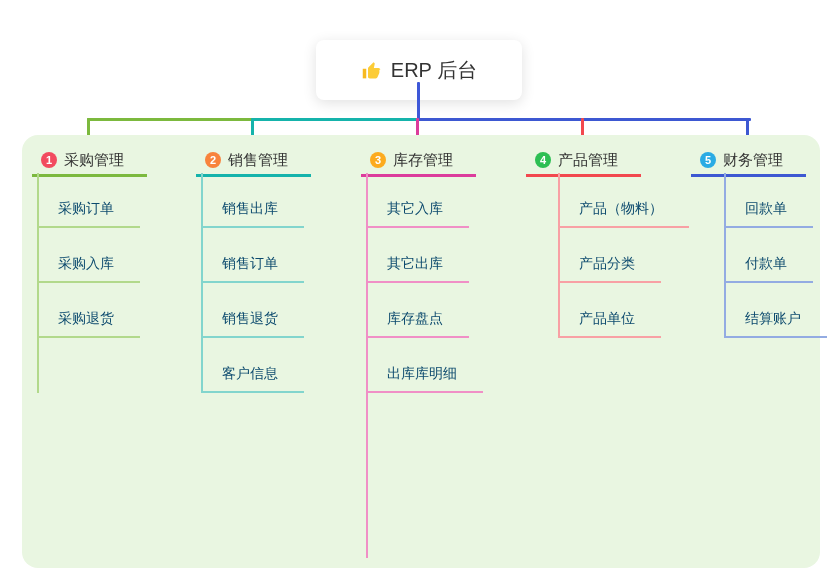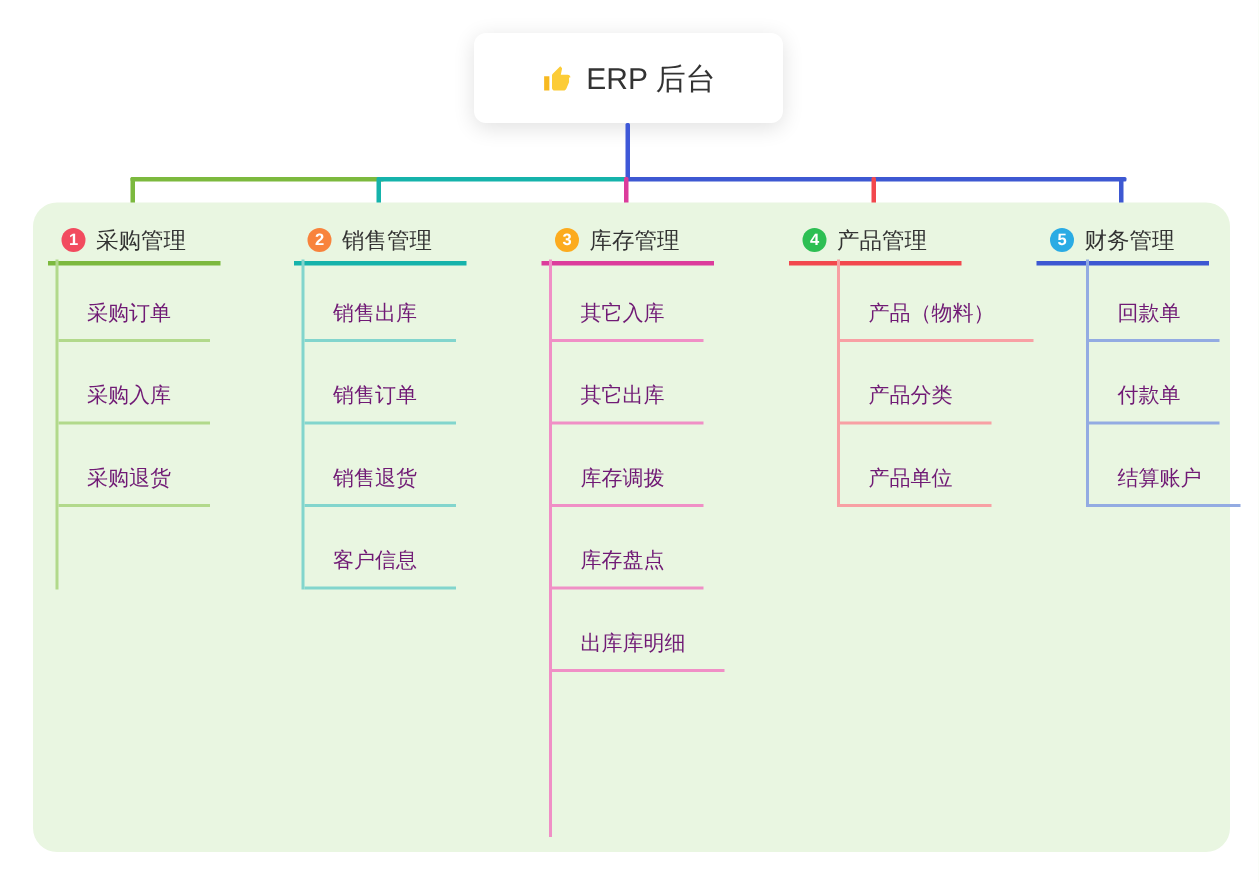--- a/index.html
+++ b/index.html
@@ -1,21 +1,21 @@
 <!DOCTYPE html>
 <html><head>
 <meta charset="utf-8">
 <style>
   html,body{margin:0;padding:0;background:#ffffff;}
   body{width:839px;height:588px;position:relative;overflow:hidden;
        font-family:"Liberation Sans","DejaVu Sans",sans-serif;color:#333;}
   .canvas{position:absolute;inset:0;}
 
   
-  .root-node{position:absolute;left:316px;top:22px;width:206px;height:60px;
+  .root-node{position:absolute;left:316px;top:40px;width:206px;height:60px;
     background:#fff;border-radius:8px;box-shadow:0 3px 14px rgba(0,0,0,.12);
     display:flex;align-items:center;justify-content:center;gap:9px;
     font-size:20px;font-weight:500;color:#333;cursor:pointer;}
   .root-icon{display:flex;align-items:center;}
 
   
   .panel{position:absolute;left:22px;top:135px;width:798px;height:433px;
     background:#e9f6e1;border-radius:16px;}
 
   
@@ -26,21 +26,21 @@
     display:flex;align-items:center;gap:7px;padding-left:9px;box-sizing:border-box;
     border-bottom:3px solid #999;cursor:pointer;}
   .badge{width:16px;height:16px;min-width:16px;border-radius:50%;color:#fff;
     font-size:11px;font-weight:bold;display:flex;align-items:center;justify-content:center;}
   .blabel{font-size:15px;font-weight:500;color:#333;white-space:nowrap;}
 
   
   .bcol{position:absolute;top:173px;border-left:2px solid #ccc;}
   .bitem{height:55px;box-sizing:border-box;border-bottom:2px solid #ccc;
     display:flex;align-items:flex-end;padding:0 26px 8px 19px;
-    width:fit-content;white-space:nowrap;font-size:14px;color:#701a75;cursor:pointer;}
+    width:fit-content;white-space:nowrap;font-size:14px;color:#0c4a6e;cursor:pointer;}
 </style>
 </head>
 <body>
 
 <div class="canvas">
 
   <div class="root-node">
     <span class="root-icon">
       <svg width="21" height="21" viewBox="0 0 24 24" aria-hidden="true">
         <path fill="#f7b920" d="M2 10h4v11H2z"></path>
@@ -84,21 +84,20 @@
         <div class="bitem" style="border-bottom-color: rgb(130, 213, 205);">销售退货</div>
         <div class="bitem" style="border-bottom-color: rgb(130, 213, 205);">客户信息</div>
       </div>
       <div class="bheader" style="left: 361px; border-bottom-color: rgb(220, 60, 156);">
         <span class="badge" style="background: rgb(252, 171, 30);">3</span>
         <span class="blabel">库存管理</span>
       </div>
       <div class="bcol" style="left: 366px; height: 385px; border-left-color: rgb(240, 143, 198);">
         <div class="bitem" style="border-bottom-color: rgb(240, 143, 198);">其它入库</div>
         <div class="bitem" style="border-bottom-color: rgb(240, 143, 198);">其它出库</div>
-        <div class="bitem" style="border-bottom-color: rgb(240, 143, 198);">库存调拨</div>
         <div class="bitem" style="border-bottom-color: rgb(240, 143, 198);">库存盘点</div>
         <div class="bitem" style="border-bottom-color: rgb(240, 143, 198);">出库库明细</div>
       </div>
       <div class="bheader" style="left: 526px; border-bottom-color: rgb(242, 72, 78);">
         <span class="badge" style="background: rgb(45, 191, 83);">4</span>
         <span class="blabel">产品管理</span>
       </div>
       <div class="bcol" style="left: 558px; height: 165px; border-left-color: rgb(248, 160, 164);">
         <div class="bitem" style="border-bottom-color: rgb(248, 160, 164);">产品（物料）</div>
         <div class="bitem" style="border-bottom-color: rgb(248, 160, 164);">产品分类</div>

